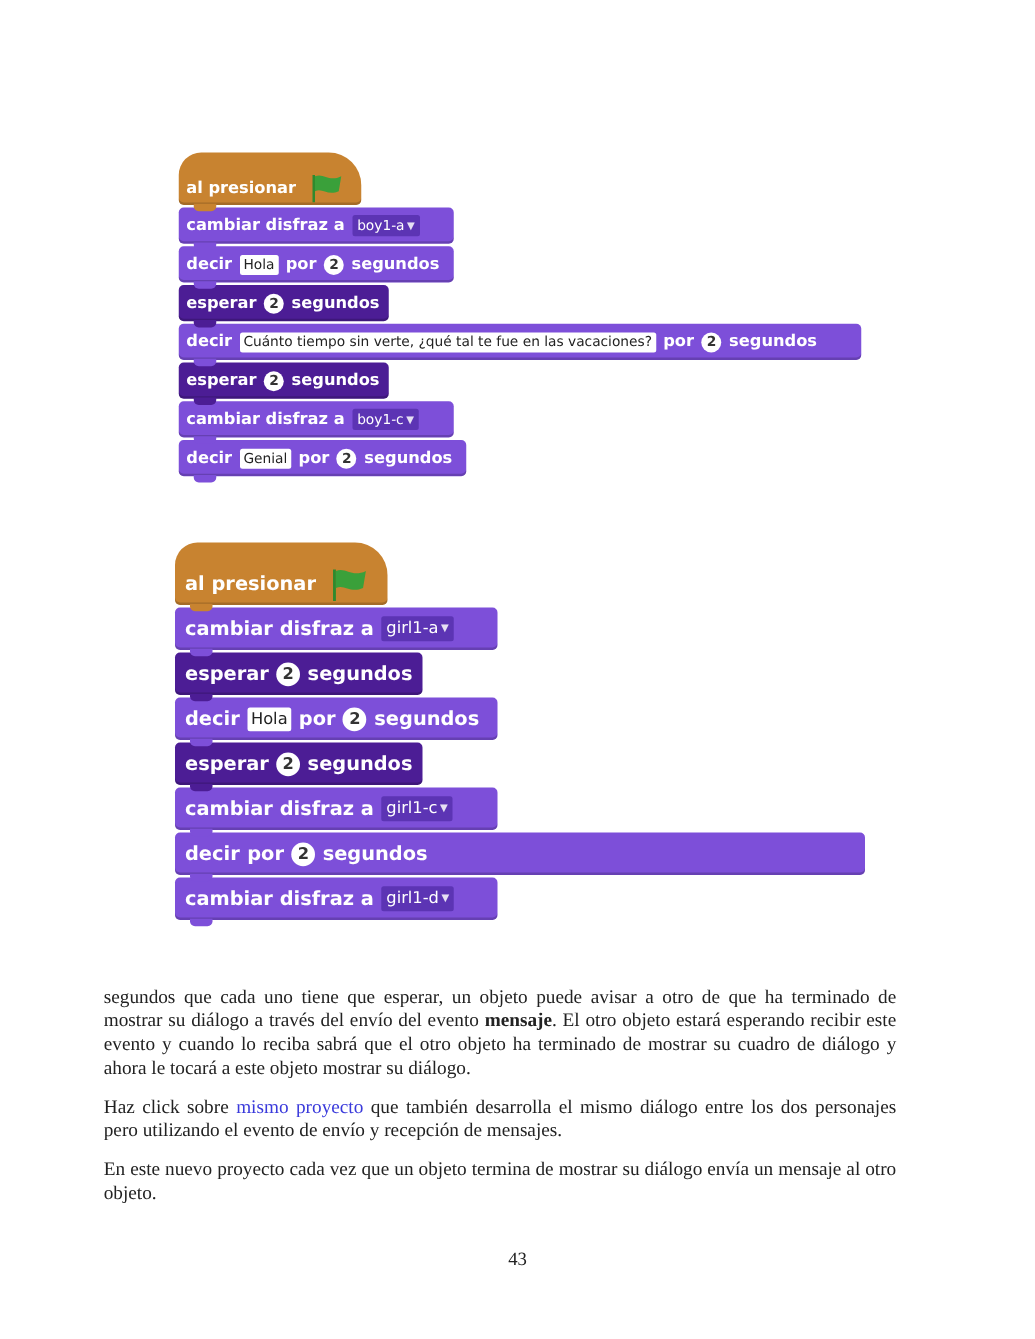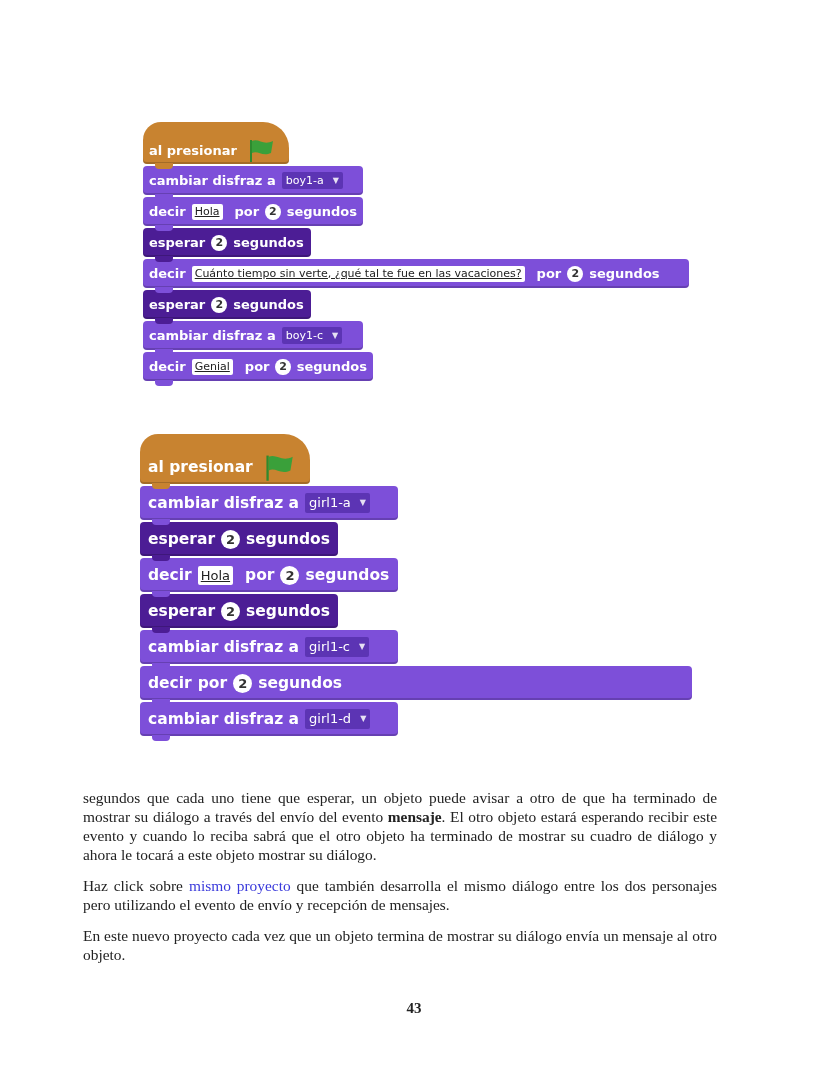--- a/index.html
+++ b/index.html
@@ -7,41 +7,41 @@
   .script { position:absolute; }
   .block { position:relative; color:#fff; font-family:"DejaVu Sans", sans-serif; font-weight:bold;
     display:flex; align-items:center; white-space:nowrap; border-radius:4px; box-sizing:border-box;
     box-shadow: inset 0 -2px 0 rgba(0,0,0,0.18); }
   .block::after { content:""; position:absolute; left:12px; bottom:-5px; width:18px; height:6px; background:inherit;
     border-radius:0 0 4px 4px; z-index:2; }
   .looks { background:#7d4fd9; }
   .control { background:#4c1d95; }
   .events { background:#c88330; border-radius:18px 26px 4px 4px; }
   .word { margin-right:6px; }
-  .txt { background:#fff; color:#222; font-weight:normal; padding:0 3px; border-radius:2px; margin-right:12px;text-decoration:underline; }
+  .txt { background:#fff; color:#222; font-weight:normal; padding:0 3px; border-radius:2px; margin-right:6px; }
   .num { background:#fff; color:#333; border-radius:50%; display:inline-flex; align-items:center; justify-content:center; margin-right:6px; font-weight:bold; }
-  .dd { background:#5c34b4; color:#fff; font-weight:normal; padding:0 4px; border-radius:2px; display:inline-flex; align-items:center; gap:9px; }
+  .dd { background:#5c34b4; color:#fff; font-weight:normal; padding:0 4px; border-radius:2px; display:inline-flex; align-items:center; gap:2px; }
   .dd .caret { font-size:8px; opacity:0.85; }
   .flag { display:inline-block; margin-left:4px; }
   
   .s1 .block { height:29px; font-size:13px; padding:0 6px; margin-bottom:2px; }
   .s1 .events { height:42px; padding-top:14px; }
   .s1 .txt { font-size:11px; line-height:16px; }
   .s1 .num { width:16px; height:16px; font-size:11px; }
   .s1 .dd { font-size:11px; line-height:17px; }
   
   .s2 .block { height:34px; font-size:15.5px; padding:0 8px; margin-bottom:2px; }
   .s2 .events { height:50px; padding-top:16px; }
   .s2 .txt { font-size:13px; line-height:19px; }
   .s2 .num { width:19px; height:19px; font-size:13px; }
   .s2 .dd { font-size:13px; line-height:20px; }
   .text { position:absolute; left:83px; width:634px; font-size:15.4px; line-height:19px; color:#222; text-align:justify; }
   .text p { margin:0 0 12px 0; }
   .link { color:#3a3adb; }
-  .pagenum { position:absolute; top:1000px; left:0; width:828px; text-align:center; font-size:15px; color:#222;font-weight:bold; }
+  .pagenum { position:absolute; top:1000px; left:0; width:828px; text-align:center; font-size:15px; color:#222; }
 </style>
 </head>
 <body>
 
 <div class="script s1" style="left:143px; top:122px;">
   <div class="block events" style="width:146px;">
     <span class="word">al presionar</span>
     <svg class="flag" width="28" height="24" viewBox="0 0 28 24">
         <path d="M3 2 L5 2 L5 24 L3 24 Z" fill="#2e8a2e"></path>
         <path d="M5 3 C12 0 16 8 26 3 L24 15 C15 19 11 12 5 15 Z" fill="#3aa03a"></path>

